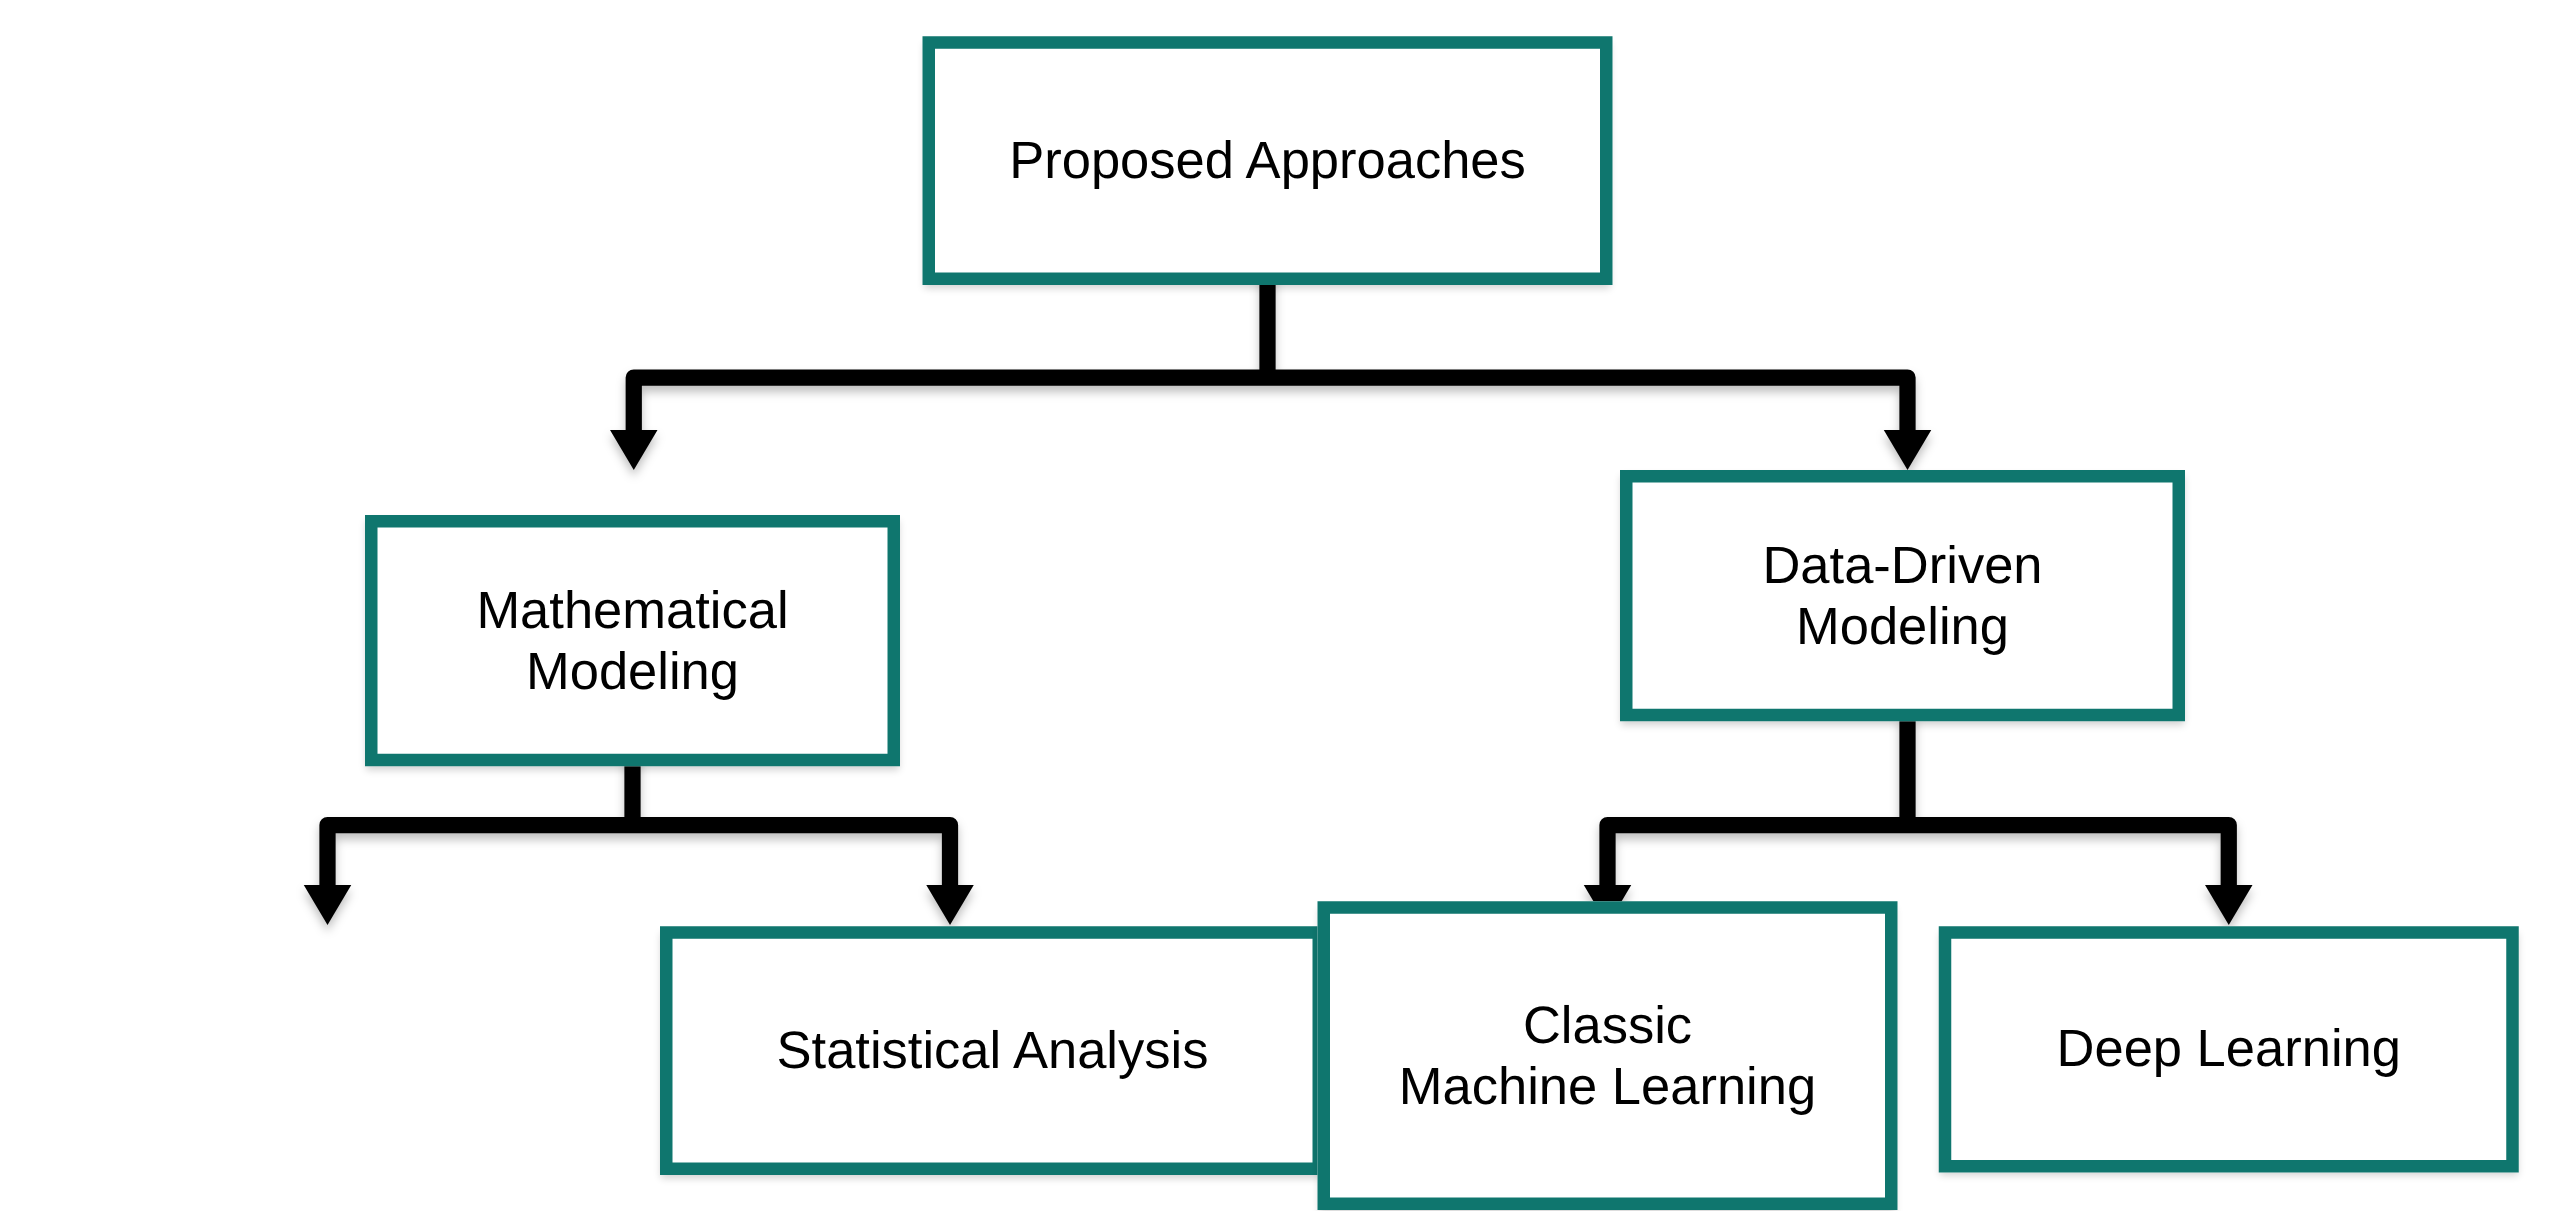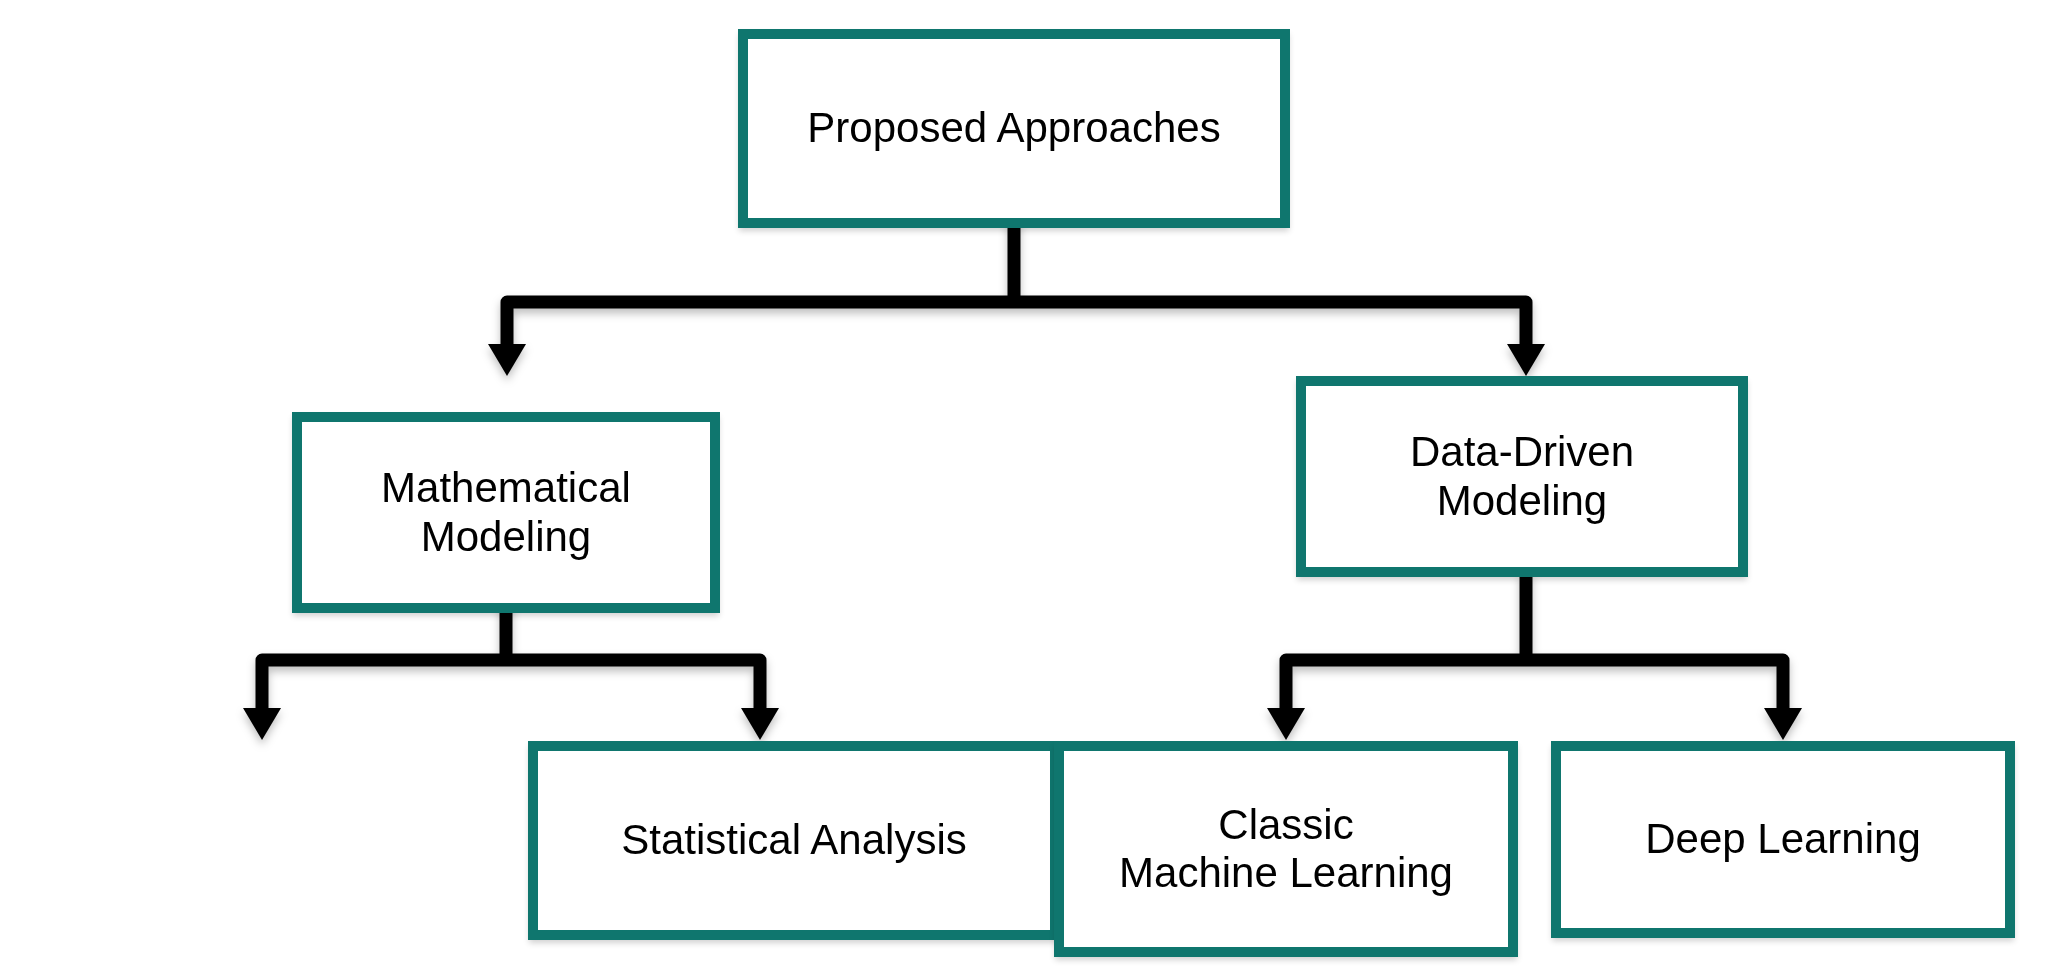--- a/index.html
+++ b/index.html
@@ -50,21 +50,21 @@
     font-size: 42px;
     line-height: 1.15;
     color: #000000;
     padding: 0 8px;
   }
   .node-root { left: 738px;  top: 29px;  width: 552px; height: 199px; }
   .node-mm   { left: 292px;  top: 376px; width: 428px; height: 201px; margin-top: 36px; }
   .node-dd   { left: 1296px; top: 376px; width: 452px; height: 201px; }
   .node-gt   { left: 30px;   top: 741px; width: 464px; height: 199px; }
   .node-sa   { left: 528px;  top: 741px; width: 532px; height: 199px; }
-  .node-cml  { left: 1054px; top: 741px; width: 464px; height: 216px; }
+  .node-cml  { left: 1054px; top: 721px; width: 464px; height: 247px; }
   .node-dl   { left: 1551px; top: 741px; width: 464px; height: 197px; }
 </style>
 </head>
 <body>
 
 <div class="canvas">
 
   <svg class="connectors" viewBox="0 0 2048 969">
 
     <g>

